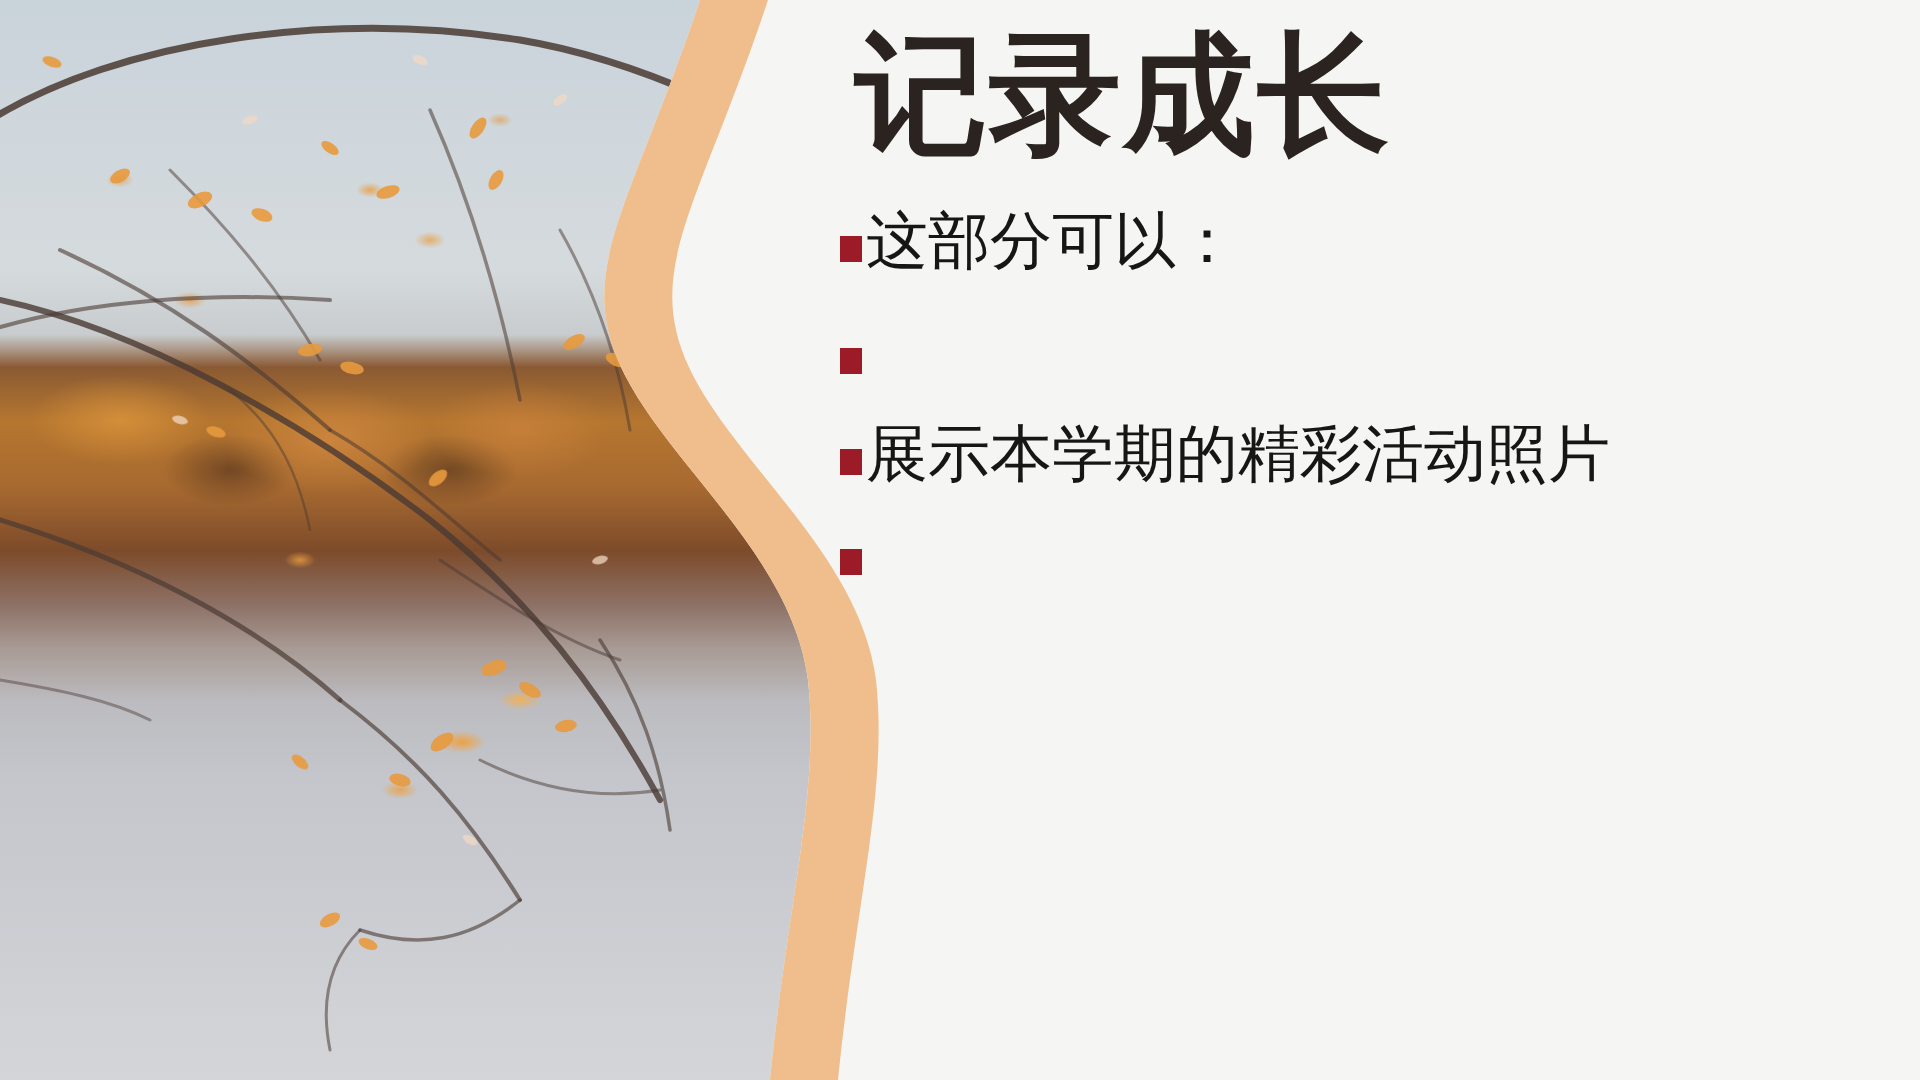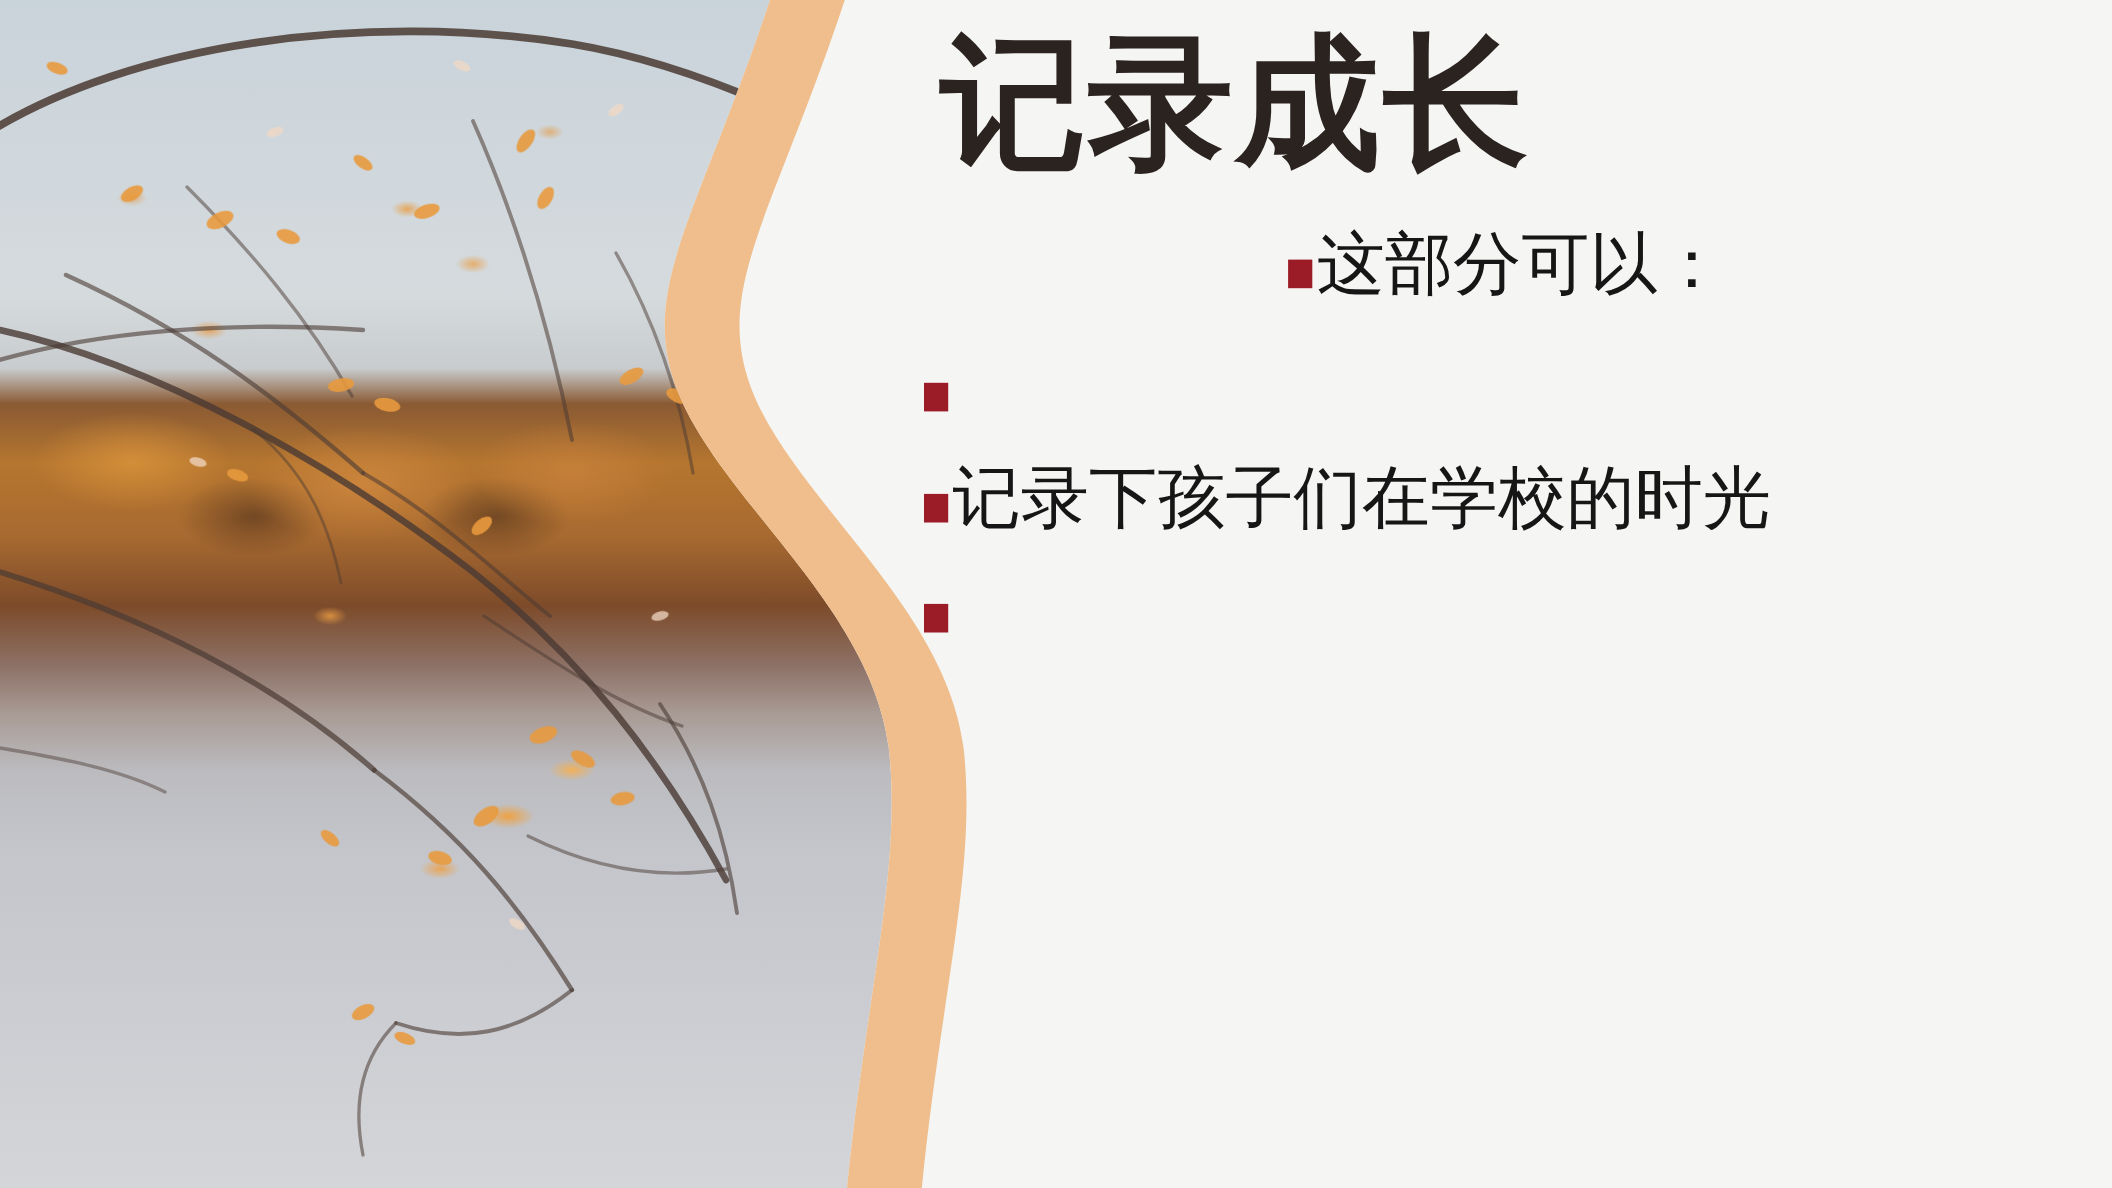--- a/index.html
+++ b/index.html
@@ -65,37 +65,37 @@
     position:absolute;left:0;top:0;width:900px;height:1080px;
     pointer-events:none;
   }
 
   
   #content{
     position:absolute;left:840px;top:0;width:1080px;height:1080px;
   }
   #title{
     position:absolute;left:15px;top:22px;
-    font-family:Liberation Serif, serif;
+    font-family:Liberation Sans, sans-serif;
     font-weight:700;
     font-size:132px;
     line-height:1.1;
     letter-spacing:2px;
     color:#2B2320;
     white-space:nowrap;
   }
   #bullets{
     position:absolute;left:0px;top:205px;width:1060px;
   }
   .bullet-row{
     display:flex;align-items:center;
     margin-bottom:32px;
     min-height:64px;
   }
-  .bullet-row.first{margin-bottom:44px;justify-content:center;}
+  .bullet-row.first{margin-bottom:44px;}
   .bullet-mark{
     width:22px;height:26px;
     background:#9B1B26;
     flex:0 0 auto;
     margin-right:4px;
     margin-top:14px;
   }
   .bullet-text{
     font-family:"Liberation Serif", serif;
     font-size:62px;
@@ -181,21 +181,21 @@
         <span class="bullet-mark"></span>
         <span class="bullet-text">这部分可以：</span>
       </div>
 
       <div class="bullet-row">
         <span class="bullet-mark"></span>
       </div>
 
       <div class="bullet-row">
         <span class="bullet-mark"></span>
-        <span class="bullet-text">记录下孩子们在学校的时光</span>
+        <span class="bullet-text">展示本学期的精彩活动照片</span>
       </div>
 
       <div class="bullet-row">
         <span class="bullet-mark"></span>
       </div>
 
     </div>
   </div>
 
 </div>

